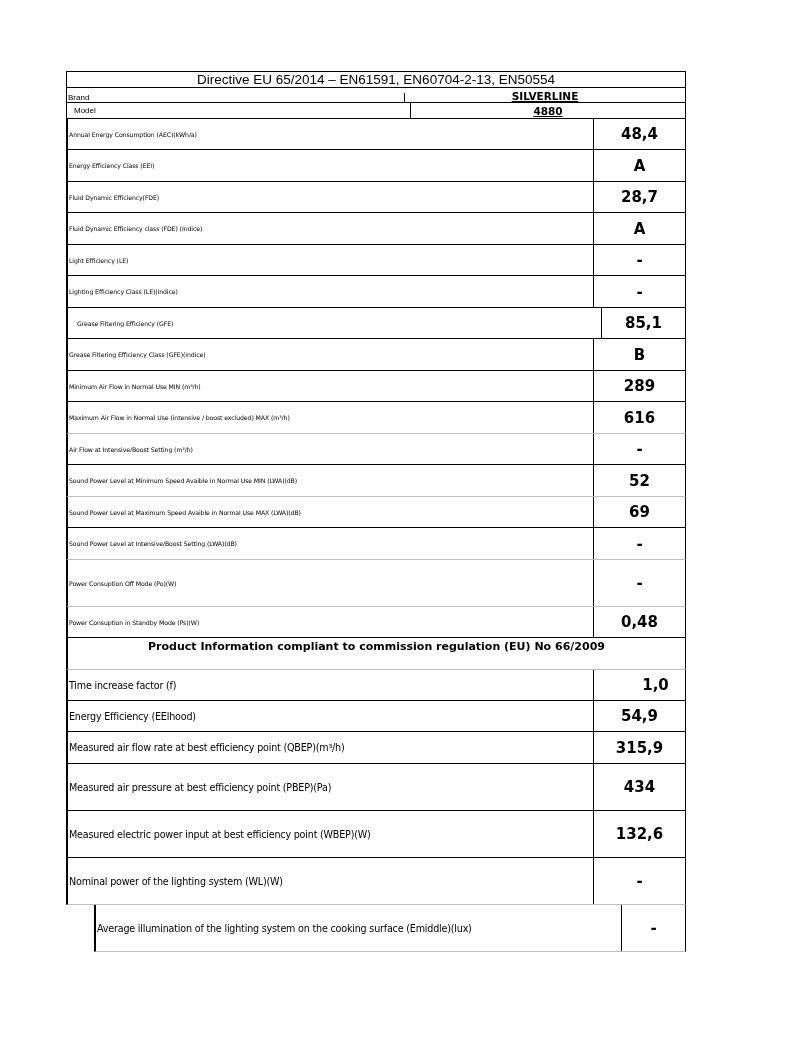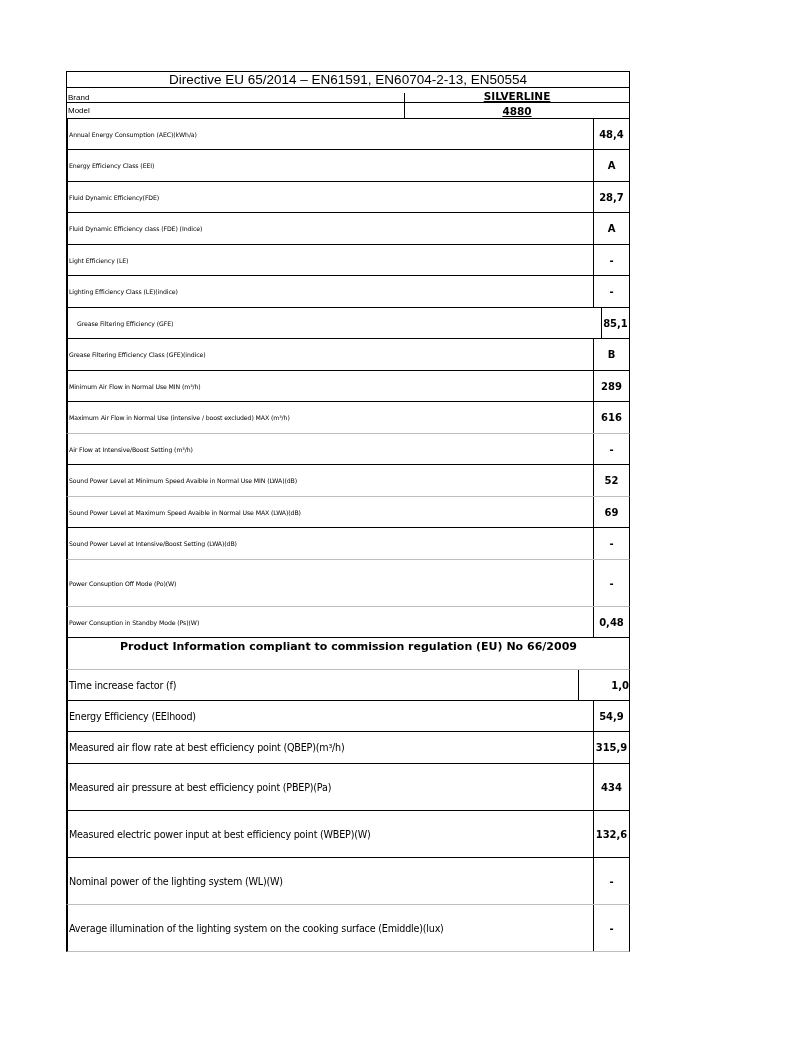--- a/index.html
+++ b/index.html
@@ -1,41 +1,41 @@
 <!DOCTYPE html>
 <html><head>
   <meta charset="utf-8">
   <style>
     html, body { margin:0; padding:0; background:#ffffff; }
     body { width:802px; height:1037px; position:relative; overflow:hidden; font-family:"Liberation Sans", sans-serif; color:#000; }
-    .sheet { position:absolute; left:66px; top:71px; width:564px; }
+    .sheet { position:absolute; left:66px; top:71px; width:620px; }
     .row { position:relative; display:flex; border-left:1px solid #000; border-right:1px solid #000; border-bottom:1px solid #000; box-sizing:border-box; }
     .row.first { border-top:1px solid #000; }
     .row.thickleft { border-left:2px solid #000; }
     .row.light { border-bottom:1px solid #bdbdbd; }
     .title { width:100%; text-align:center; font-size:13.5px; line-height:16px; }
     .bl { width:338px; border-right:1px solid #000; font-size:8px; padding-left:1px; display:flex; align-items:center; box-sizing:border-box; }
     .bv { flex:1; text-align:center; font-family:"DejaVu Sans", sans-serif; font-weight:bold; font-size:10.5px; display:flex; align-items:center; justify-content:center;text-decoration:underline; }
     .lab { width:526px; border-right:1px solid #000; box-sizing:border-box; display:flex; align-items:center; padding-left:1px; font-family:"DejaVu Sans", sans-serif; font-size:6.2px; letter-spacing:-0.1px; }
     .lab.big { font-size:9.6px; letter-spacing:-0.2px; }
-    .val { flex:1; display:flex; align-items:center; justify-content:center; font-family:"DejaVu Sans", sans-serif; font-weight:bold; font-size:10px; }
+    .val { flex:1; display:flex; align-items:center; justify-content:center; font-family:"DejaVu Sans", sans-serif; font-weight:bold; font-size:15px; }
     .section { width:100%; text-align:center; font-family:"DejaVu Sans", sans-serif; font-weight:bold; font-size:11px; padding-top:2px; }
   </style>
 </head>
 <body>
 
 <div class="sheet">
   <div class="row first" style="height:17px;">
     <div class="title">Directive EU 65/2014 – EN61591, EN60704-2-13, EN50554</div>
   </div>
   <div class="row" style="height:15px;align-items:flex-end;">
     <div class="bl">Brand</div>
     <div class="bv">SILVERLINE</div>
   </div>
-  <div class="row" style="height:16px;">
+  <div class="row" style="height:16px;padding-left:6px;">
     <div class="bl">Model</div>
     <div class="bv">4880</div>
   </div>
 
   <div class="row thickleft" style="height:31px;">
     <div class="lab">Annual Energy Consumption (AEC)(kWh/a)</div>
     <div class="val">48,4</div>
   </div>
   <div class="row thickleft" style="height:32px;">
     <div class="lab">Energy Efficiency Class (EEI)</div>
@@ -119,17 +119,17 @@
     <div class="val">434</div>
   </div>
   <div class="row thickleft" style="height:47px;">
     <div class="lab big">Measured electric power input at best efficiency point (WBEP)(W)</div>
     <div class="val">132,6</div>
   </div>
   <div class="row thickleft light" style="height:47px;">
     <div class="lab big">Nominal power of the lighting system (WL)(W)</div>
     <div class="val">-</div>
   </div>
-  <div class="row thickleft light" style="height:47px;">
+  <div class="row thickleft light" style="height:47px;margin-left:28px;">
     <div class="lab big">Average illumination of the lighting system on the cooking surface (Emiddle)(lux)</div>
     <div class="val">-</div>
   </div>
 </div>
 
 </body></html>

